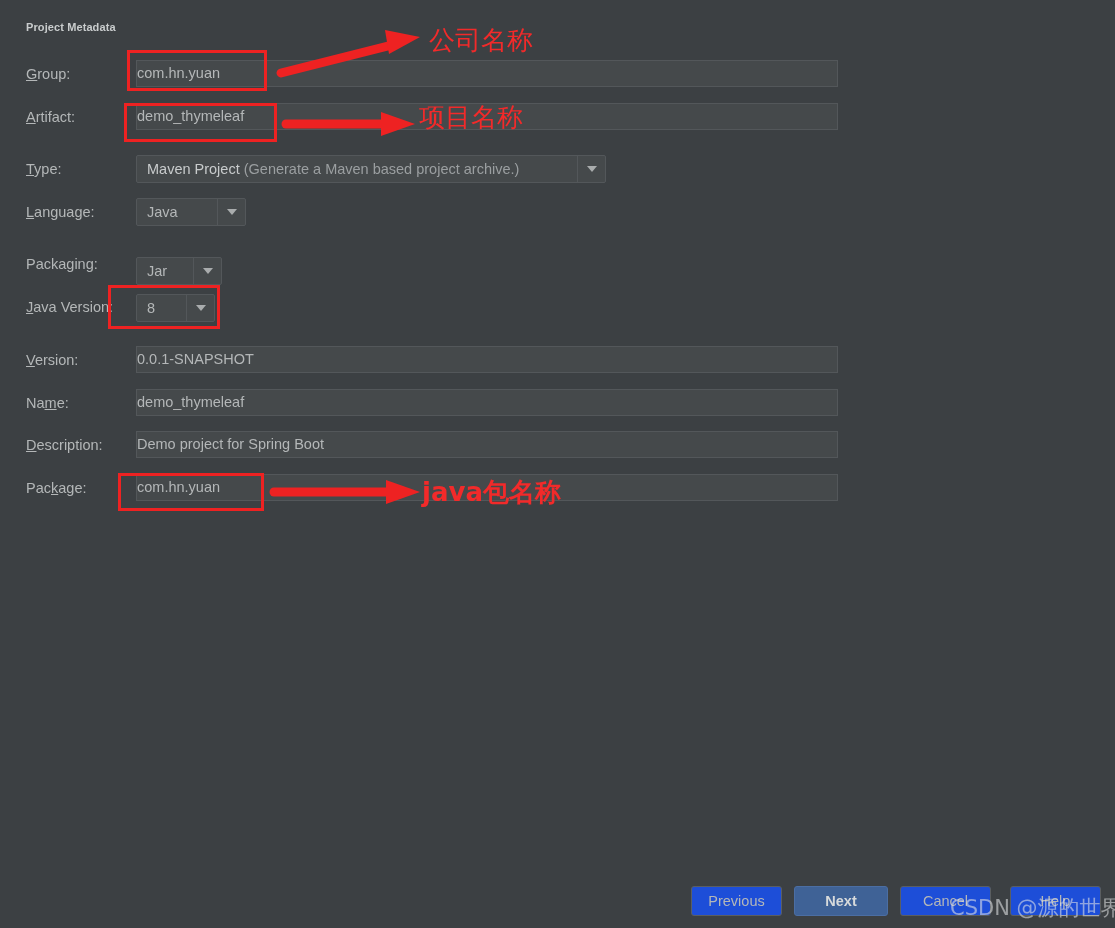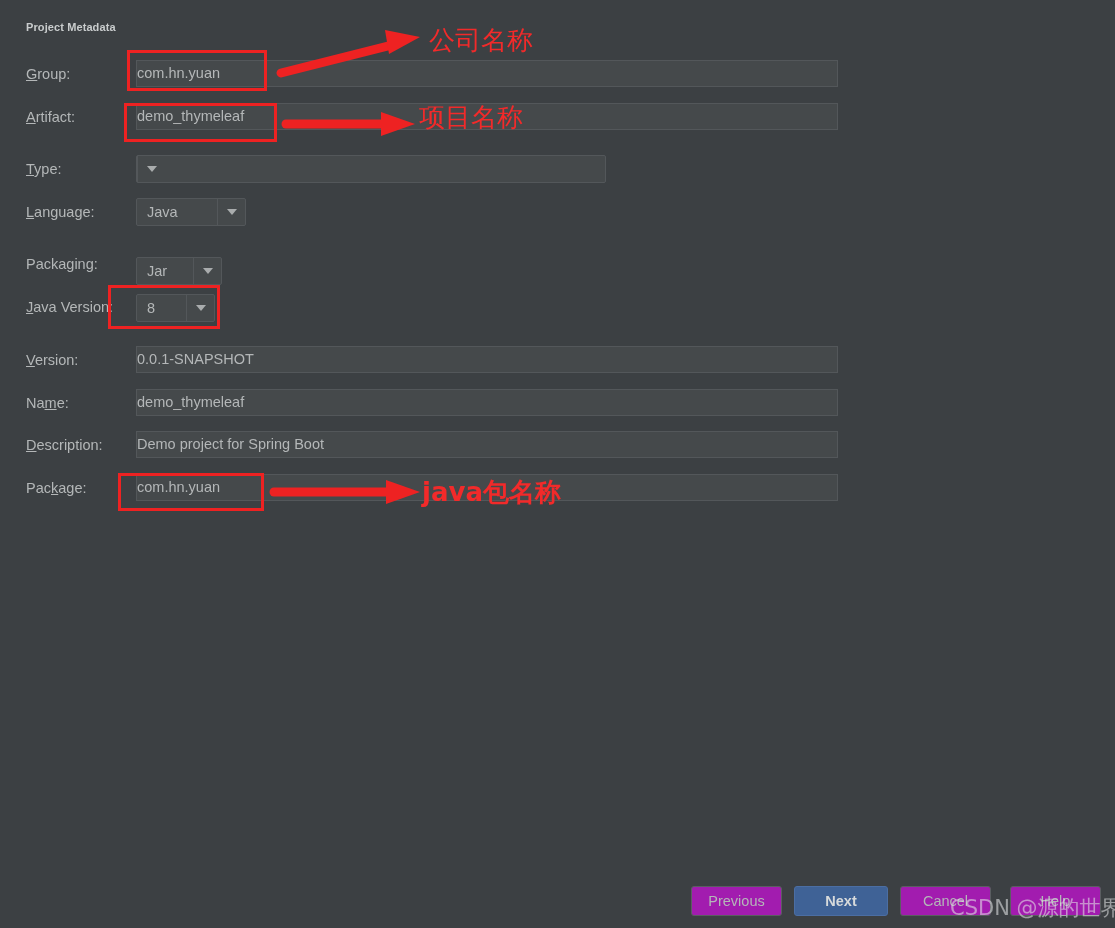--- a/index.html
+++ b/index.html
@@ -116,21 +116,21 @@
     left: 0; top: 0;
     width: 1115px; height: 928px;
     pointer-events: none;
   }
 
   
   .btn {
     position: absolute;
     box-sizing: border-box;
     height: 30px;
-    background: #a21caf;
+    background: #1d4ed8;
     border: 1px solid #5a5e61;
     border-radius: 3px;
     font-size: 14.5px;
     color: #b4b7b8;
     text-align: center;
     line-height: 28px;
     font-family: "Liberation Sans", sans-serif;
   }
   .btn.primary {
     background: #3f6296;
@@ -162,20 +162,24 @@
 
 <div class="lbl" style="left:26px; top:103px;">
   <u>A</u><span>rtifact:</span>
 </div>
 <div class="field wide" style="top:103px;">demo_thymeleaf</div>
 
 <div class="lbl" style="left:26px; top:155px;">
   <u>T</u><span>ype:</span>
 </div>
 <div class="combo" style="left:136px; top:155px; width:470px;">
+  <div class="val">
+    <span class="bright">Maven Project</span>
+    <span class="dim">(Generate a Maven based project archive.)</span>
+  </div>
   <div class="arrowbox">
     <span class="caret"></span>
   </div>
 </div>
 
 <div class="lbl" style="left:26px; top:198px;">
   <u>L</u><span>anguage:</span>
 </div>
 <div class="combo" style="left:136px; top:198px; width:110px;gap:28px;">
   <div class="val">Java</div>

